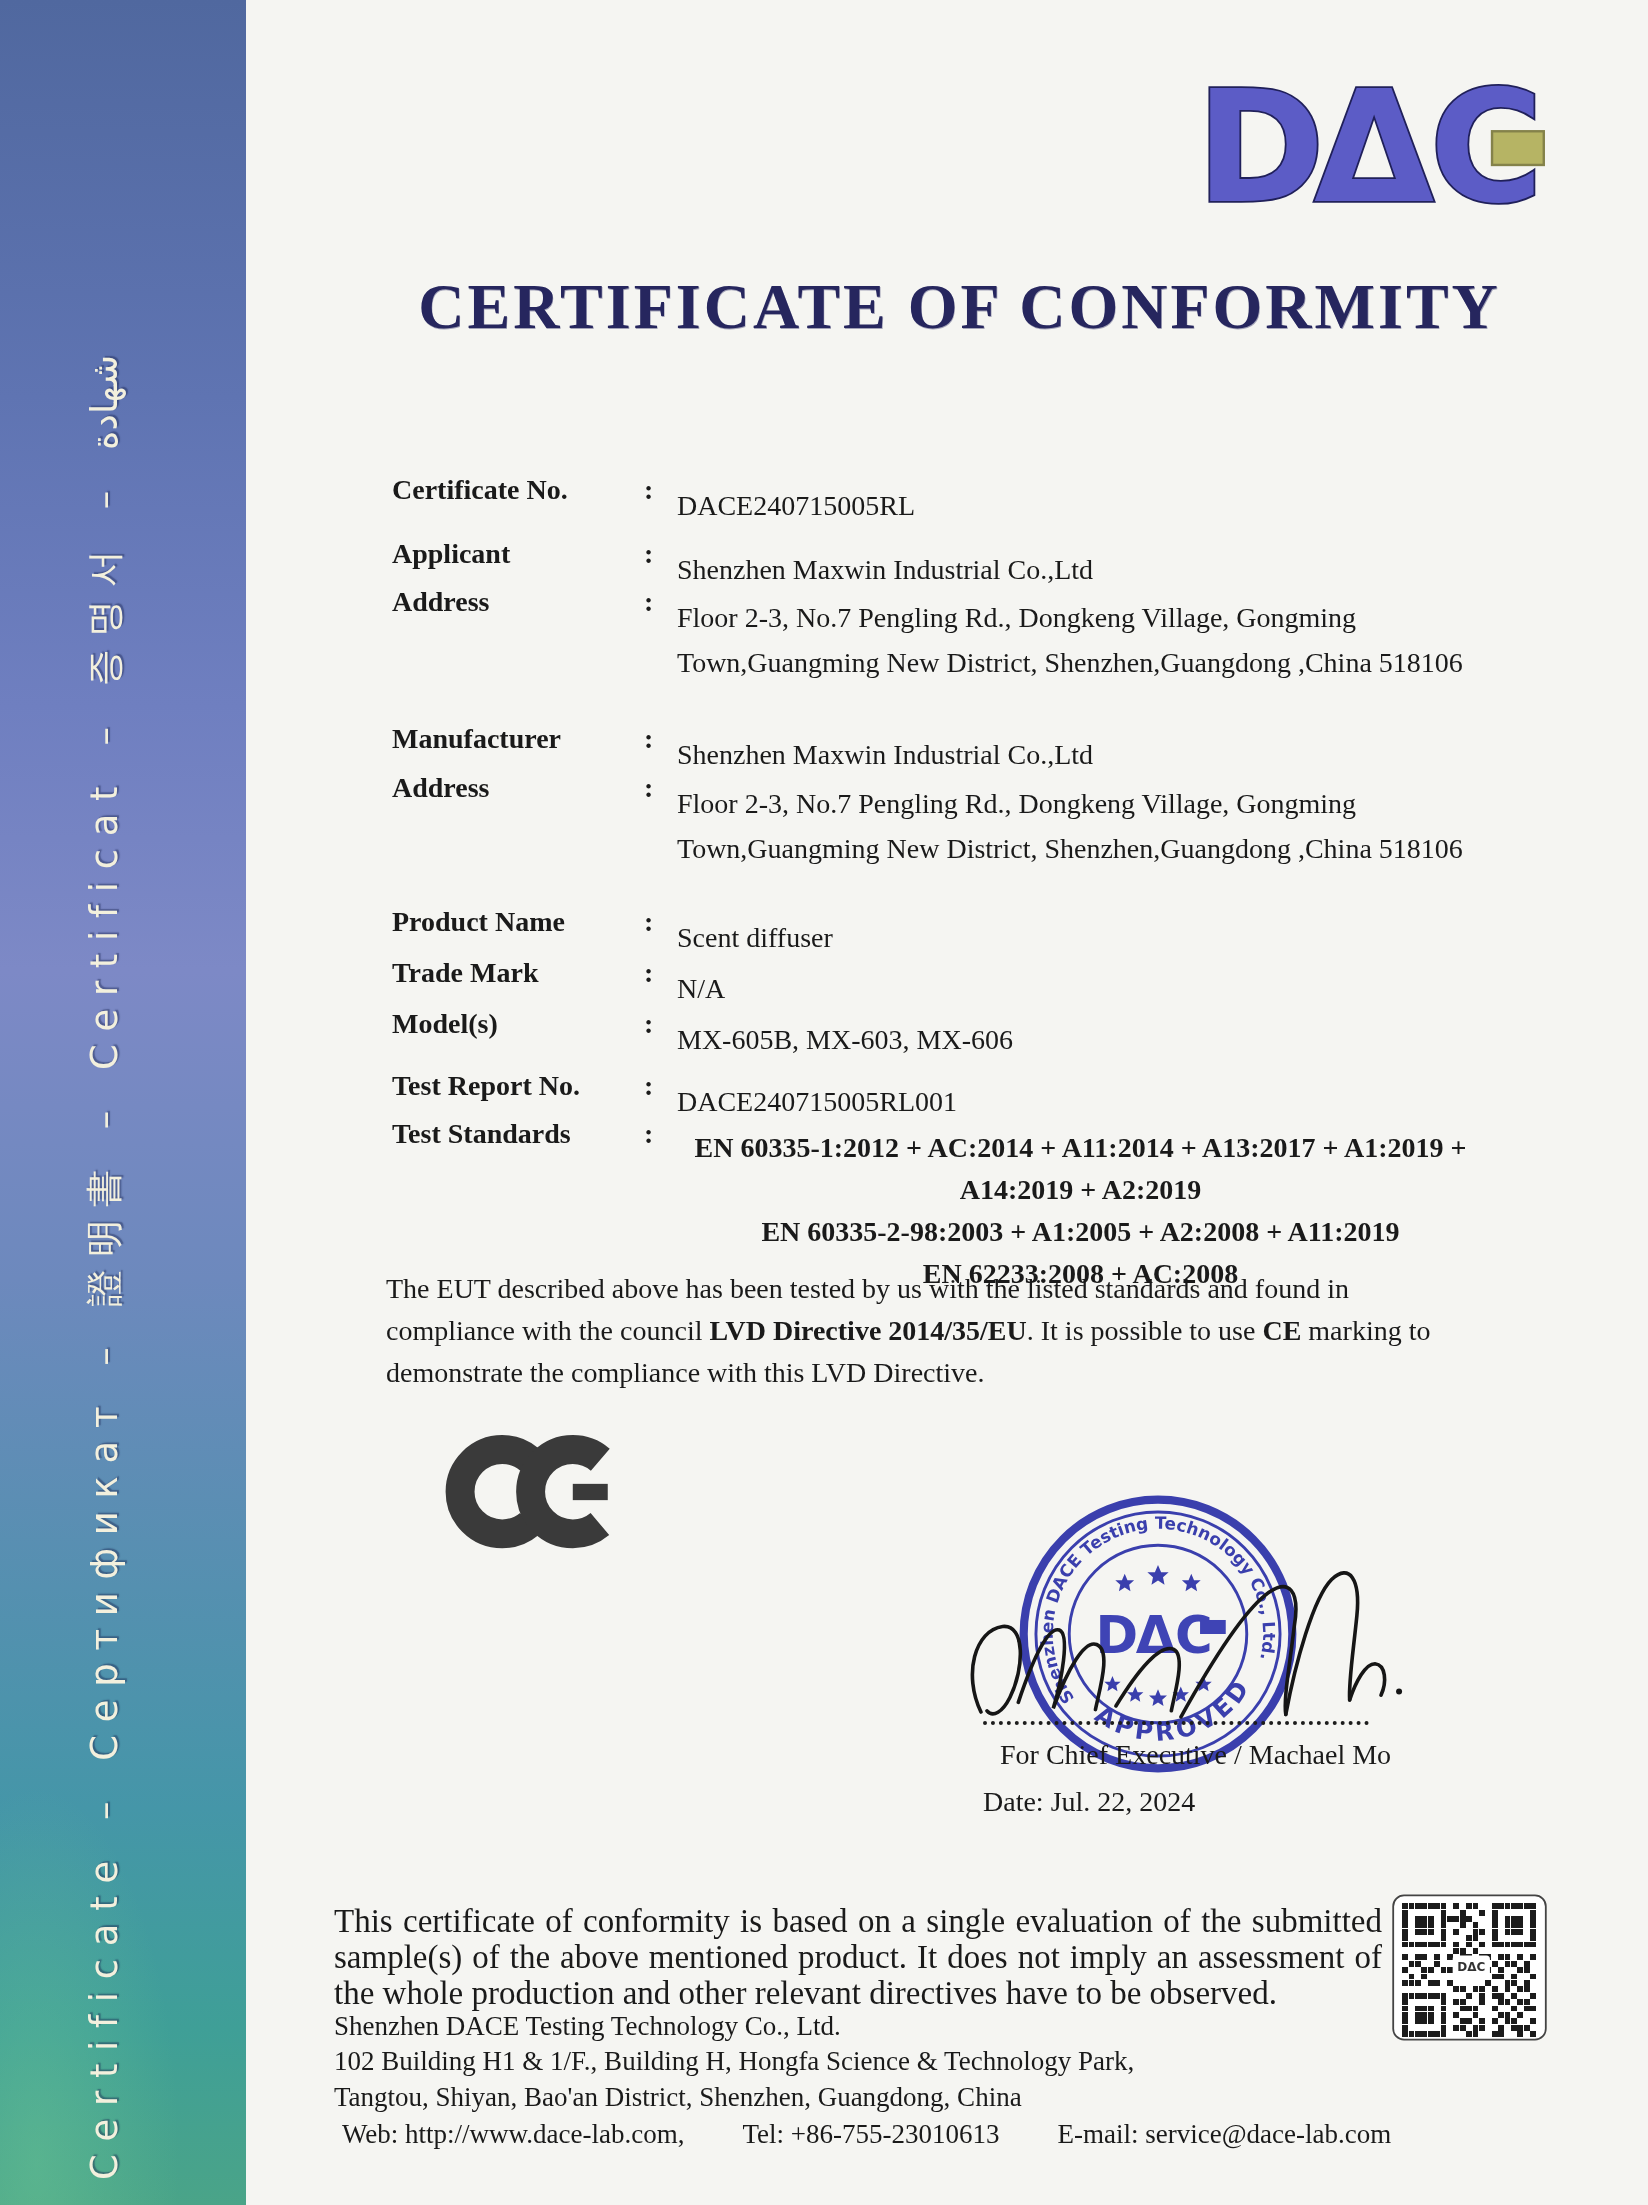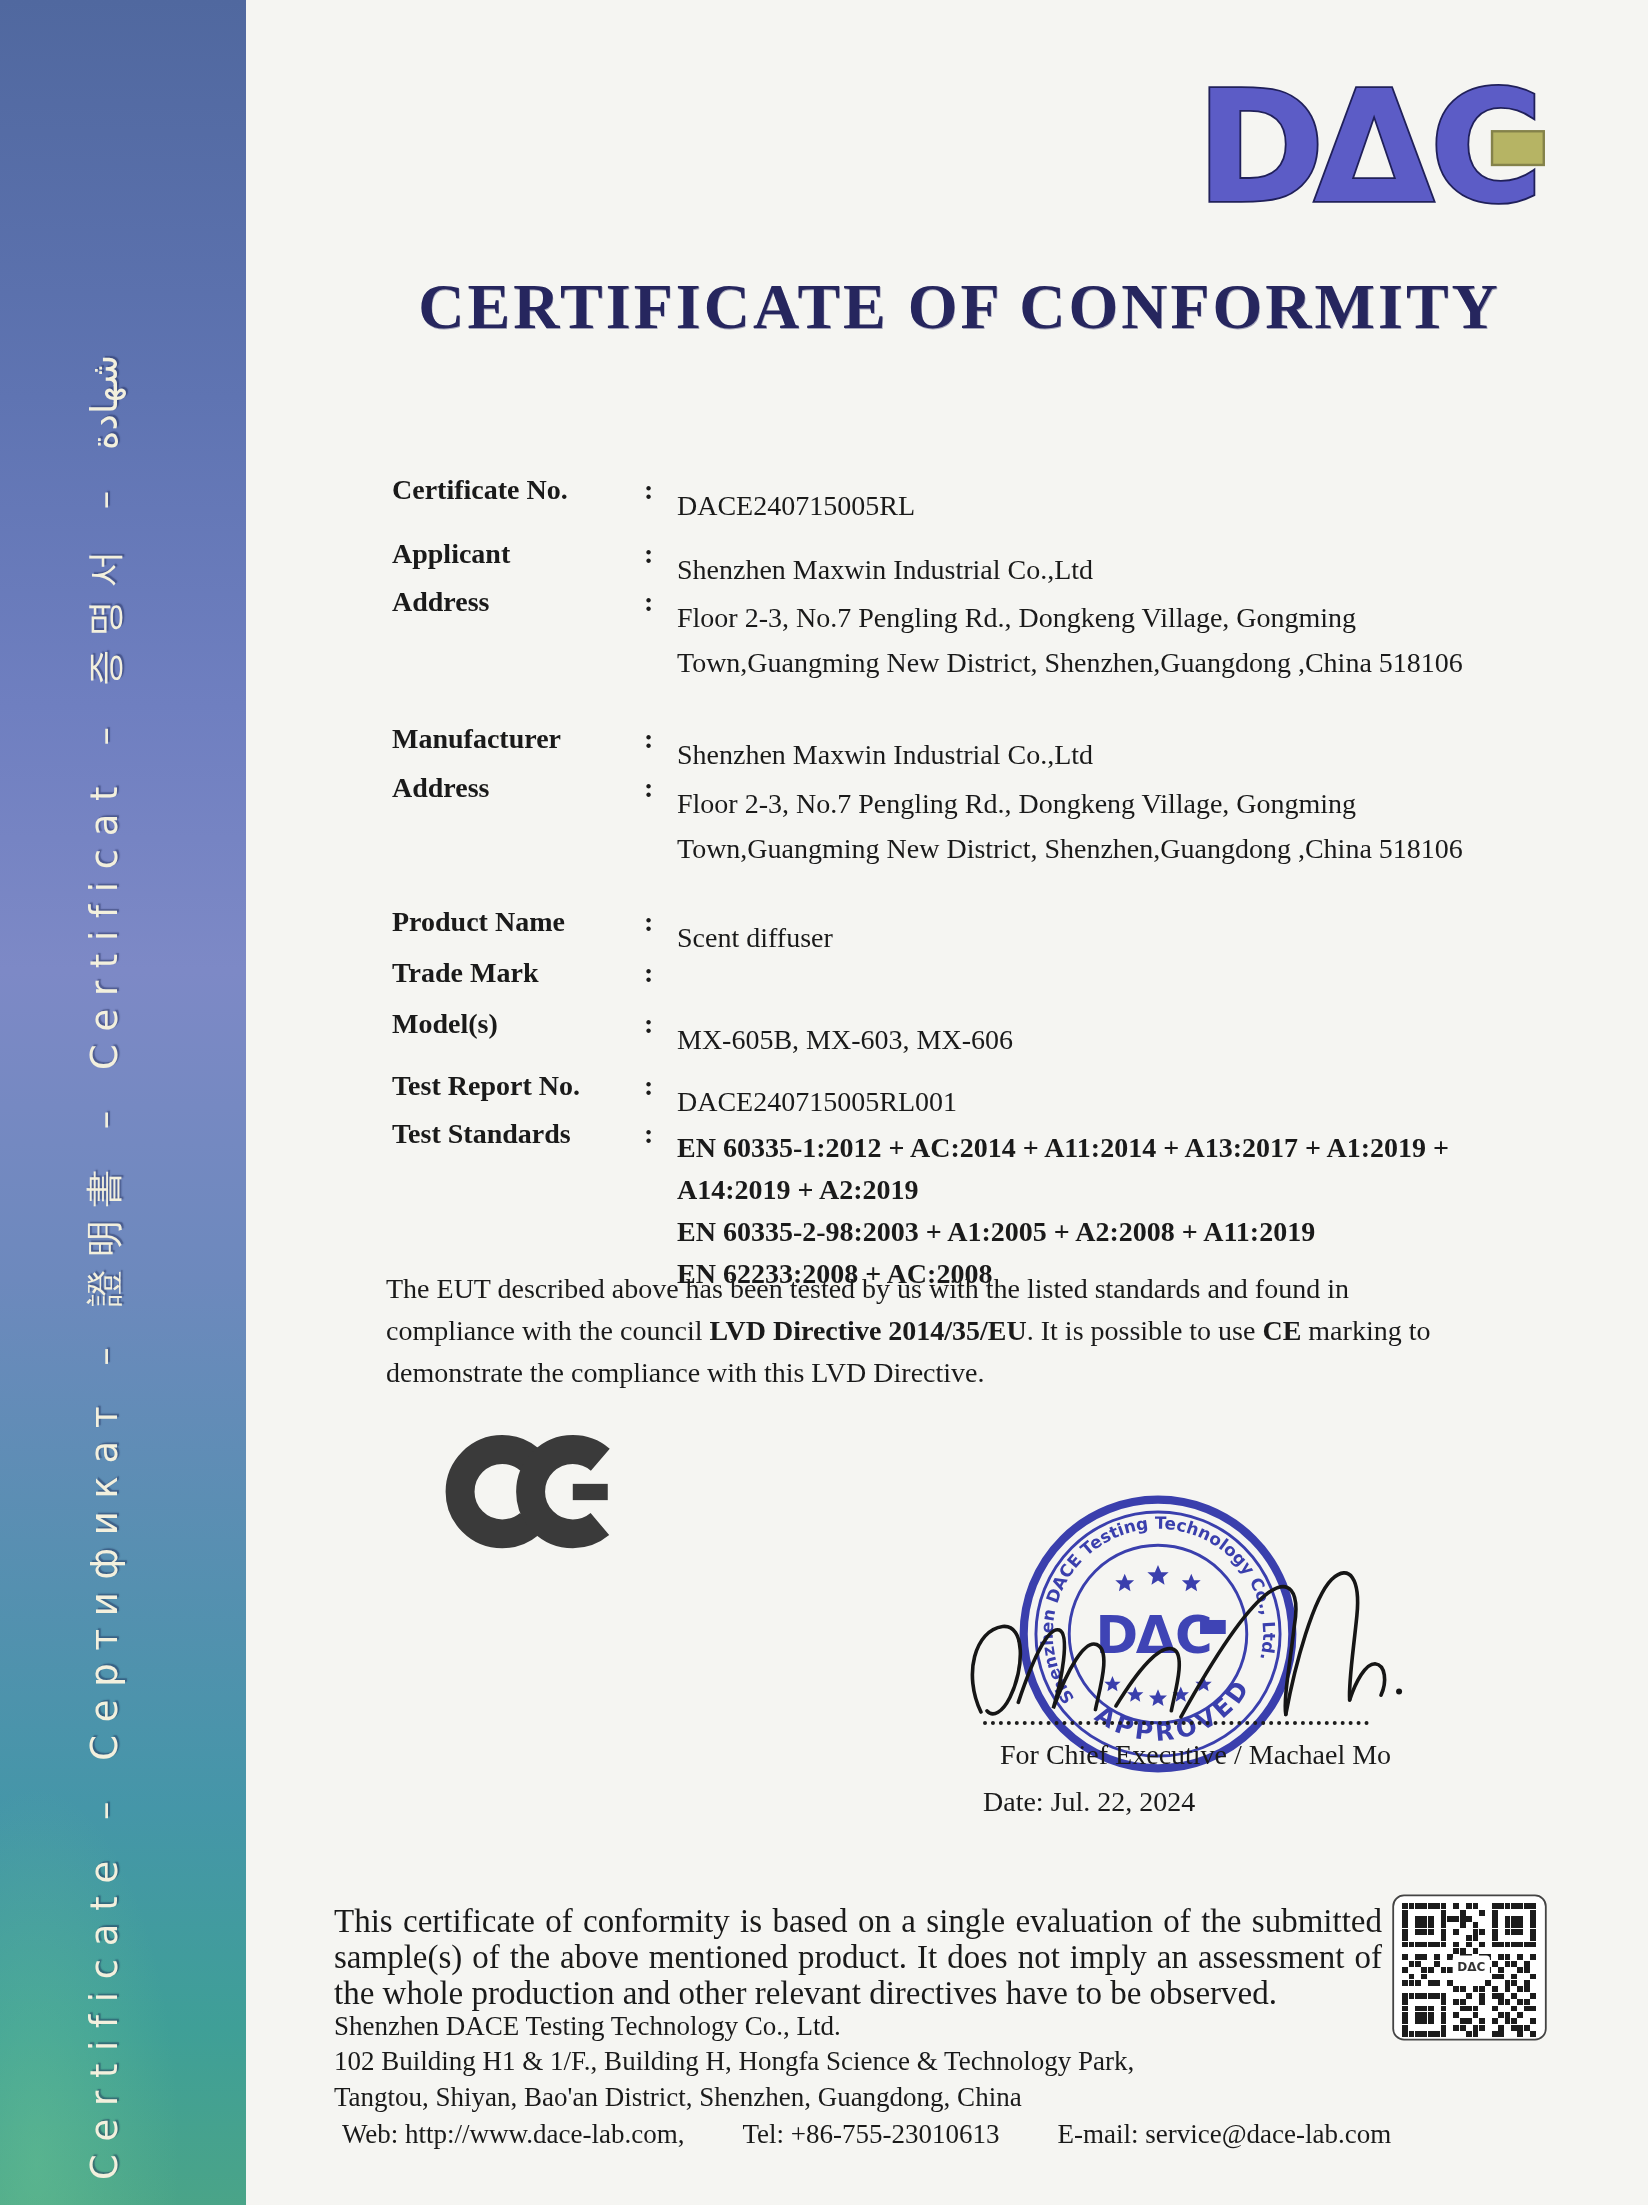--- a/index.html
+++ b/index.html
@@ -31,21 +31,21 @@
     position:absolute;left:246px;top:270px;width:1403px;padding-left:24px;box-sizing:border-box;
     text-align:center;font-weight:bold;font-size:64px;letter-spacing:3px;color:#26265e;
     text-shadow:0.6px 0.6px 0 rgba(38,38,94,.4);
   }
   
   .row{position:absolute;left:392px;width:1133px;display:grid;grid-template-columns:252px 33px 1fr;
     font-size:28px;line-height:45px;}
   .row .lab{font-weight:bold;}
   .row .col{font-weight:bold;}
   .row .val{max-width:807px;margin-top:16px;}
-  .row.std .val div{line-height:42px;}
+  .row.std .val div{line-height:42px;text-align:center;}
   .row.std .val{font-weight:bold;}
   .r-certno{top:467px}.r-applicant{top:531px}.r-address{top:579px}
   .r-manufacturer{top:716px}.r-address2{top:765px}.r-product{top:899px}
   .r-trademark{top:950px}.r-models{top:1001px}.r-report{top:1063px}
   .r-standards{top:1111px}
   
   .compliance{position:absolute;left:386px;top:1268px;width:1091px;
     font-size:28px;line-height:42px;}
   .compliance b{font-weight:bold;}
   
@@ -116,20 +116,21 @@
     <div class="val">Floor 2-3, No.7 Pengling Rd., Dongkeng Village, Gongming Town,Guangming New District, Shenzhen,Guangdong ,China 518106</div>
   </div>
   <div class="row r-product">
     <div class="lab">Product Name</div>
     <div class="col">:</div>
     <div class="val">Scent diffuser</div>
   </div>
   <div class="row r-trademark">
     <div class="lab">Trade Mark</div>
     <div class="col">:</div>
+    <div class="val">N/A</div>
   </div>
   <div class="row r-models">
     <div class="lab">Model(s)</div>
     <div class="col">:</div>
     <div class="val">MX-605B, MX-603, MX-606</div>
   </div>
   <div class="row r-report">
     <div class="lab">Test Report No.</div>
     <div class="col">:</div>
     <div class="val">DACE240715005RL001</div>

